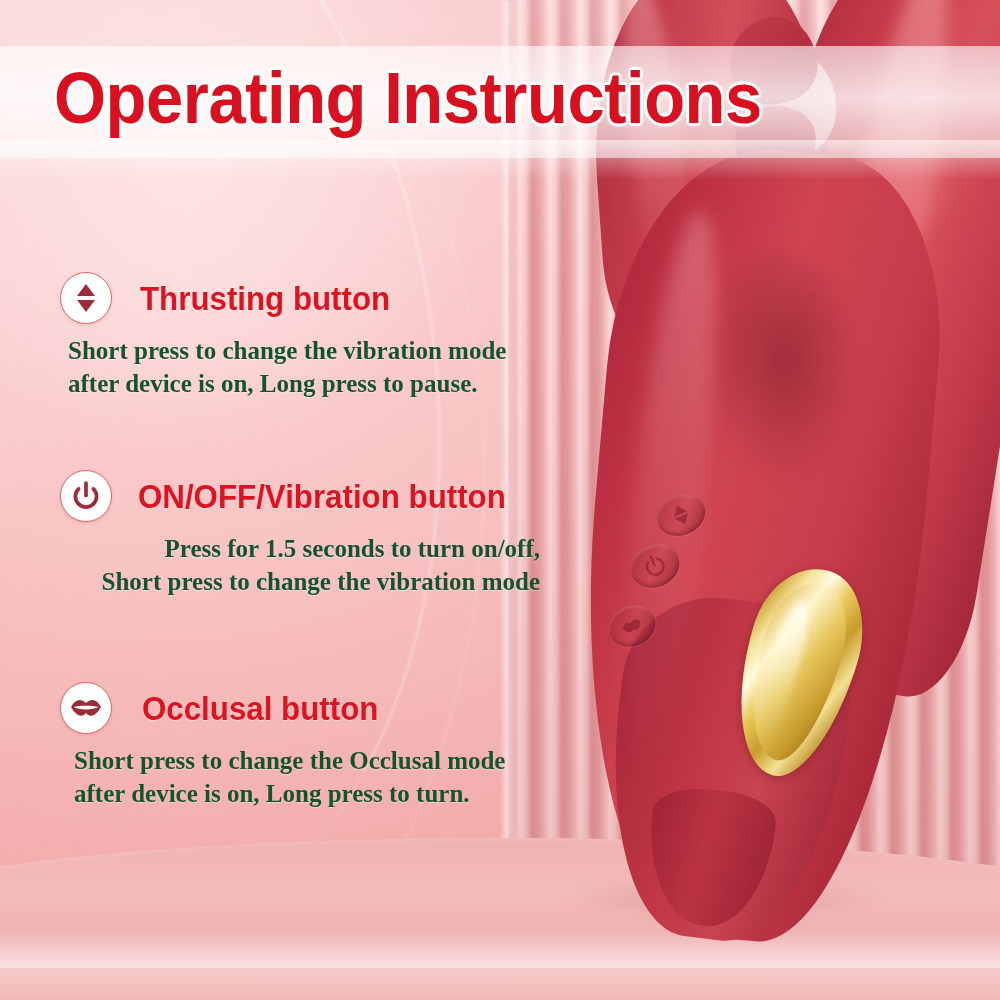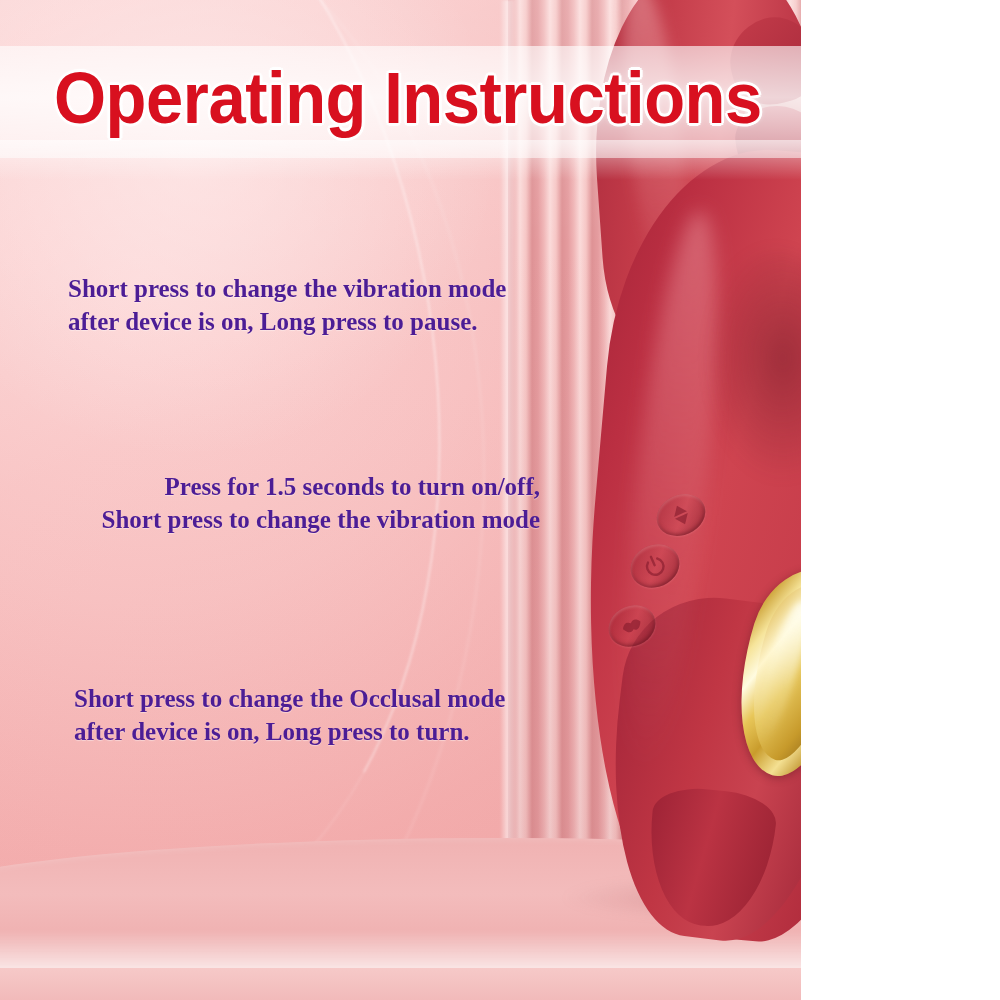--- a/index.html
+++ b/index.html
@@ -2,21 +2,21 @@
 <html><head>
 <meta charset="utf-8">
 <style>
   html, body {
     margin: 0;
     padding: 0;
     background: #ffffff;
   }
   #stage {
     position: relative;
-    width: 801px;
+    width: 1000px;
     height: 1000px;
     overflow: hidden;
     font-family: "Liberation Sans", sans-serif;
     background: #f3b3b3;
     text-decoration: underline;
   }
 
   
   .bg-base {
     position: absolute;
@@ -419,25 +419,26 @@
     transform: scaleX(0.92);
     transform-origin: left center;
     white-space: nowrap;
     text-shadow: 0 1px 1px rgba(255,255,255,0.55);
   }
   .feature-1 .feature-title { margin-left: 14px; }
   .feature-2 .feature-title { margin-left: 12px; }
   .feature-3 .feature-title { margin-left: 16px; }
 
   .feature-body {
+    margin-top: 10px;
     font-family: "Liberation Serif", serif;
     font-weight: bold;
     font-size: 25px;
     line-height: 33px;
-    color: #4c1d95;
+    color: #14532d;
     white-space: pre-line;
     text-shadow: 0 1px 1px rgba(255,255,255,0.40);
   }
   .feature-1 .feature-body { margin-left: 8px; }
   .feature-2 .feature-body { margin-left: 12px; text-align: right; }
   .feature-3 .feature-body { margin-left: 14px; }
 </style>
 </head>
 <body>
 
@@ -496,27 +497,54 @@
     <div class="gold-plate"></div>
     <div class="gold-inner"></div>
     <div class="gold-sheen"></div>
   </div>
 
   <div class="title-band"></div>
   <div class="title-band-fade"></div>
   <div class="page-title">Operating Instructions</div>
 
   <div class="feature feature-1">
+    <div class="feature-head">
+      <div class="icon-badge">
+        <svg width="26" height="30" viewBox="0 0 26 30">
+          <polygon points="13,1 22,13 4,13" fill="#9e2b3a"></polygon>
+          <polygon points="13,29 4,17 22,17" fill="#9e2b3a"></polygon>
+        </svg>
+      </div>
+      <div class="feature-title">Thrusting button</div>
+    </div>
     <div class="feature-body">Short press to change the vibration mode
 after device is on, Long press to pause.</div>
   </div>
 
   <div class="feature feature-2">
+    <div class="feature-head">
+      <div class="icon-badge">
+        <svg width="30" height="32" viewBox="0 0 24 26">
+          <path d="M6 7.2a8.6 8.6 0 1 0 12 0" fill="none" stroke="#9e2b3a" stroke-width="3" stroke-linecap="round"></path>
+          <line x1="12" y1="2.5" x2="12" y2="12.5" stroke="#9e2b3a" stroke-width="3" stroke-linecap="round"></line>
+        </svg>
+      </div>
+      <div class="feature-title">ON/OFF/Vibration button</div>
+    </div>
     <div class="feature-body">Press for 1.5 seconds to turn on/off,
 Short press to change the vibration mode</div>
   </div>
 
   <div class="feature feature-3">
+    <div class="feature-head">
+      <div class="icon-badge">
+        <svg width="34" height="22" viewBox="0 0 34 22">
+          <path d="M2 10 C6 2, 12 1, 17 6 C22 1, 28 2, 32 10 C27 19, 21 21, 17 16 C13 21, 7 19, 2 10 Z" fill="#9e2b3a"></path>
+          <path d="M4.5 10 C10 8.4, 24 8.4, 29.5 10 C24 13.2, 10 13.2, 4.5 10 Z" fill="#ffffff"></path>
+        </svg>
+      </div>
+      <div class="feature-title">Occlusal button</div>
+    </div>
     <div class="feature-body">Short press to change the Occlusal mode
 after device is on, Long press to turn.</div>
   </div>
 
 </div>
 
 </body></html>

